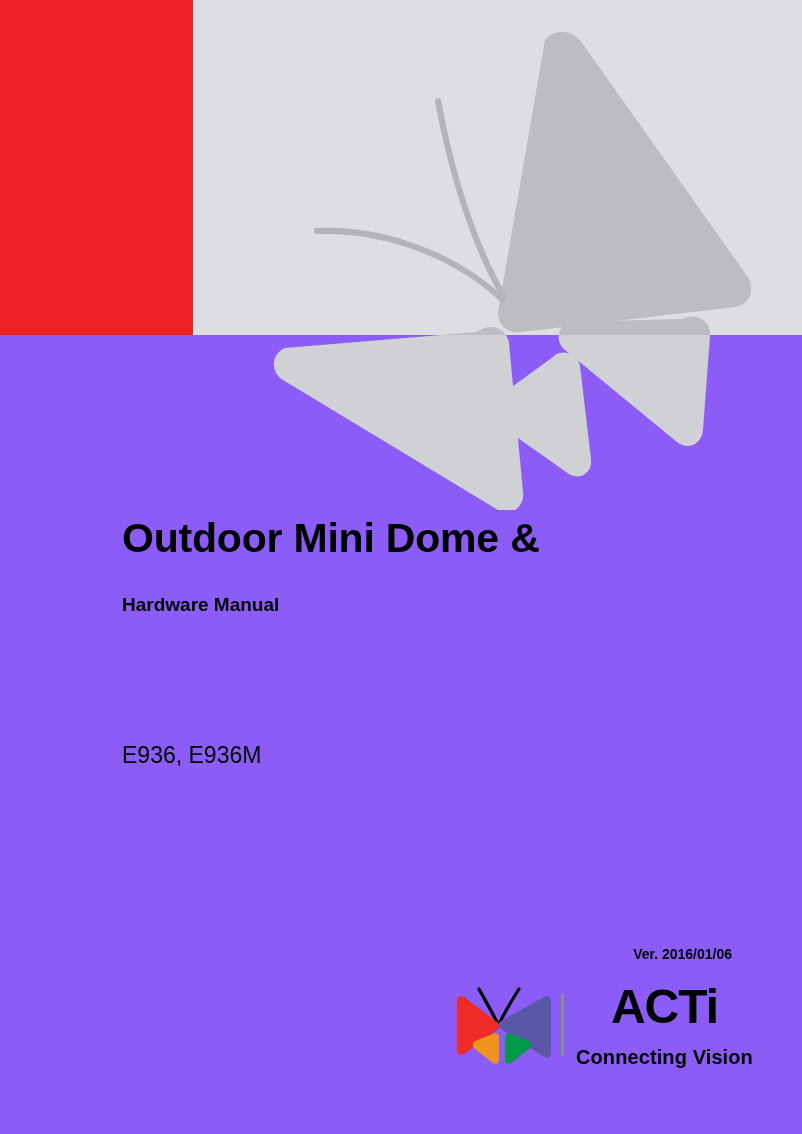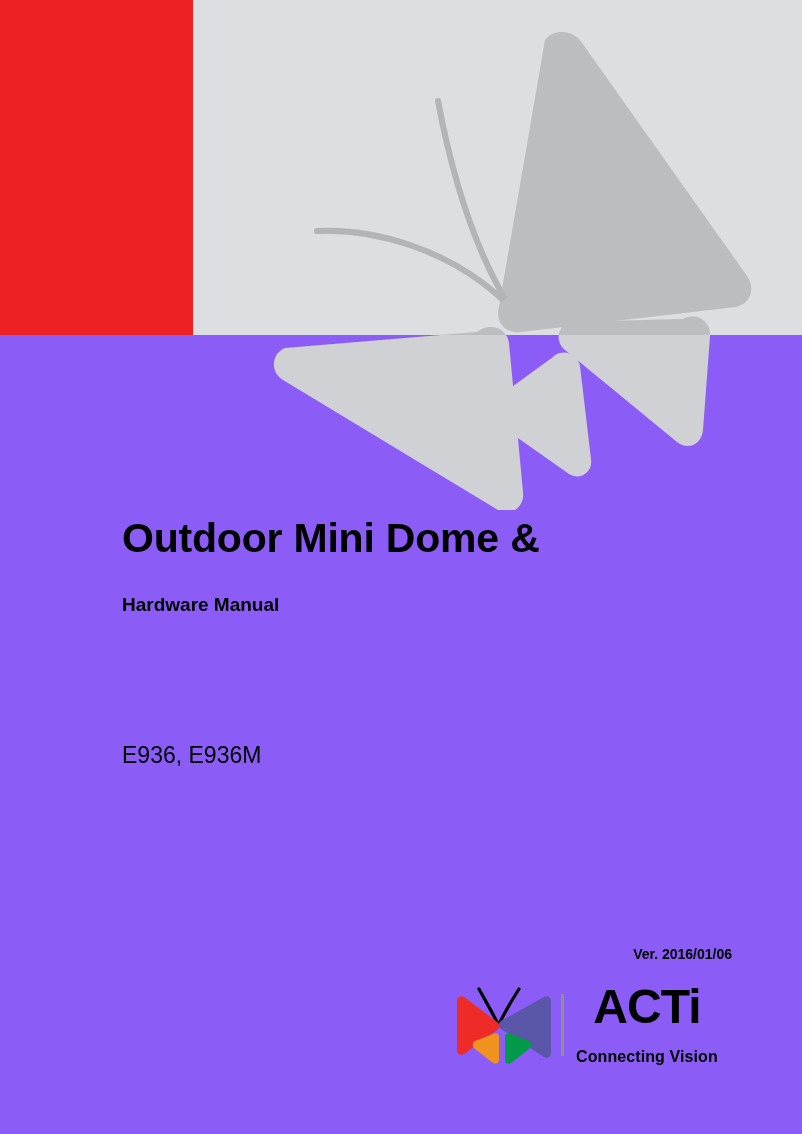--- a/index.html
+++ b/index.html
@@ -131,21 +131,21 @@
     text-align: center;
   }
   .logo-word {
     font-size: 48px;
     font-weight: bold;
     color: #000000;
     line-height: 46px;
     letter-spacing: -1px;
   }
   .logo-tagline {
-    font-size: 16px;
+    font-size: 20px;
     font-weight: bold;
     color: #000000;
     line-height: 20px;
     margin-top: 17px;
     letter-spacing: 0.1px;
   }
 </style>
 </head>
 <body>
 

